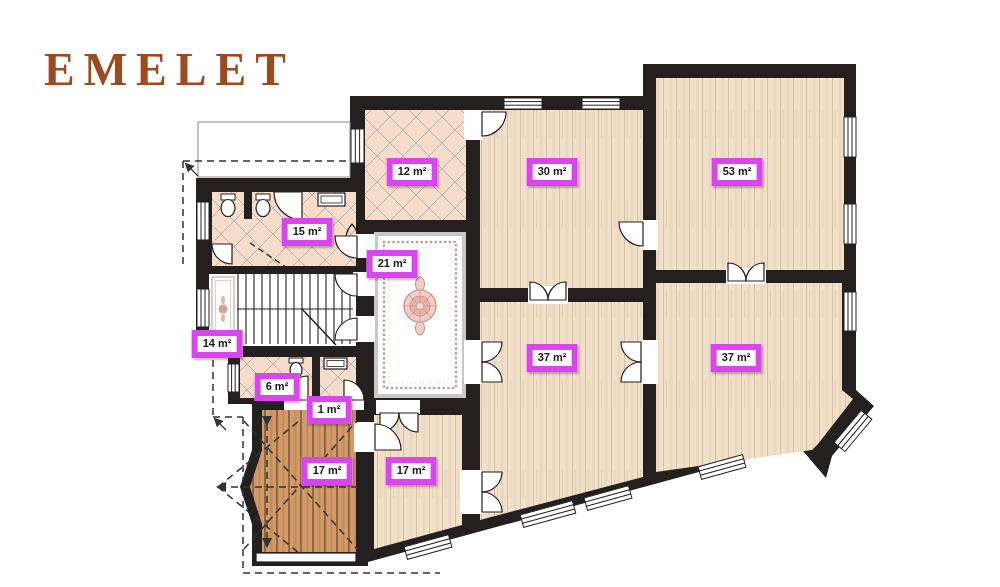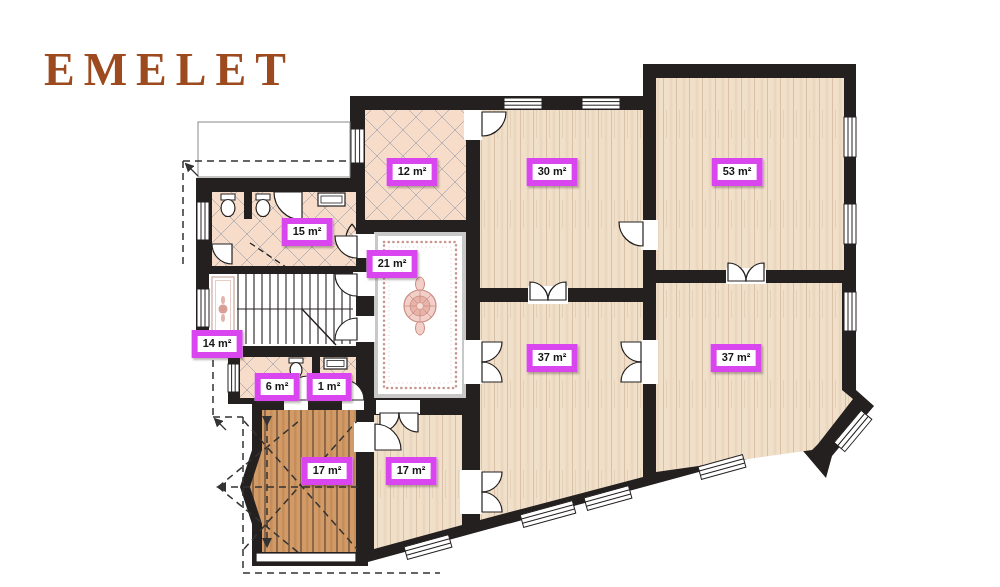--- a/index.html
+++ b/index.html
@@ -246,19 +246,19 @@
     </g>
   </svg>
 
   <div class="chip" style="left:412px;top:172px">12 m²</div>
   <div class="chip" style="left:552px;top:172px">30 m²</div>
   <div class="chip" style="left:737px;top:172px">53 m²</div>
   <div class="chip" style="left:307px;top:232px">15 m²</div>
   <div class="chip" style="left:392px;top:264px">21 m²</div>
   <div class="chip" style="left:217px;top:344px">14 m²</div>
   <div class="chip" style="left:277px;top:387px">6 m²</div>
-  <div class="chip" style="left:329px;top:387px">1 m²</div>
+  <div class="chip" style="left:329px;top:410px">1 m²</div>
   <div class="chip" style="left:552px;top:358px">37 m²</div>
   <div class="chip" style="left:736px;top:358px">37 m²</div>
   <div class="chip" style="left:327px;top:471px">17 m²</div>
   <div class="chip" style="left:411px;top:471px">17 m²</div>
 
 </div>
 
 </body></html>

